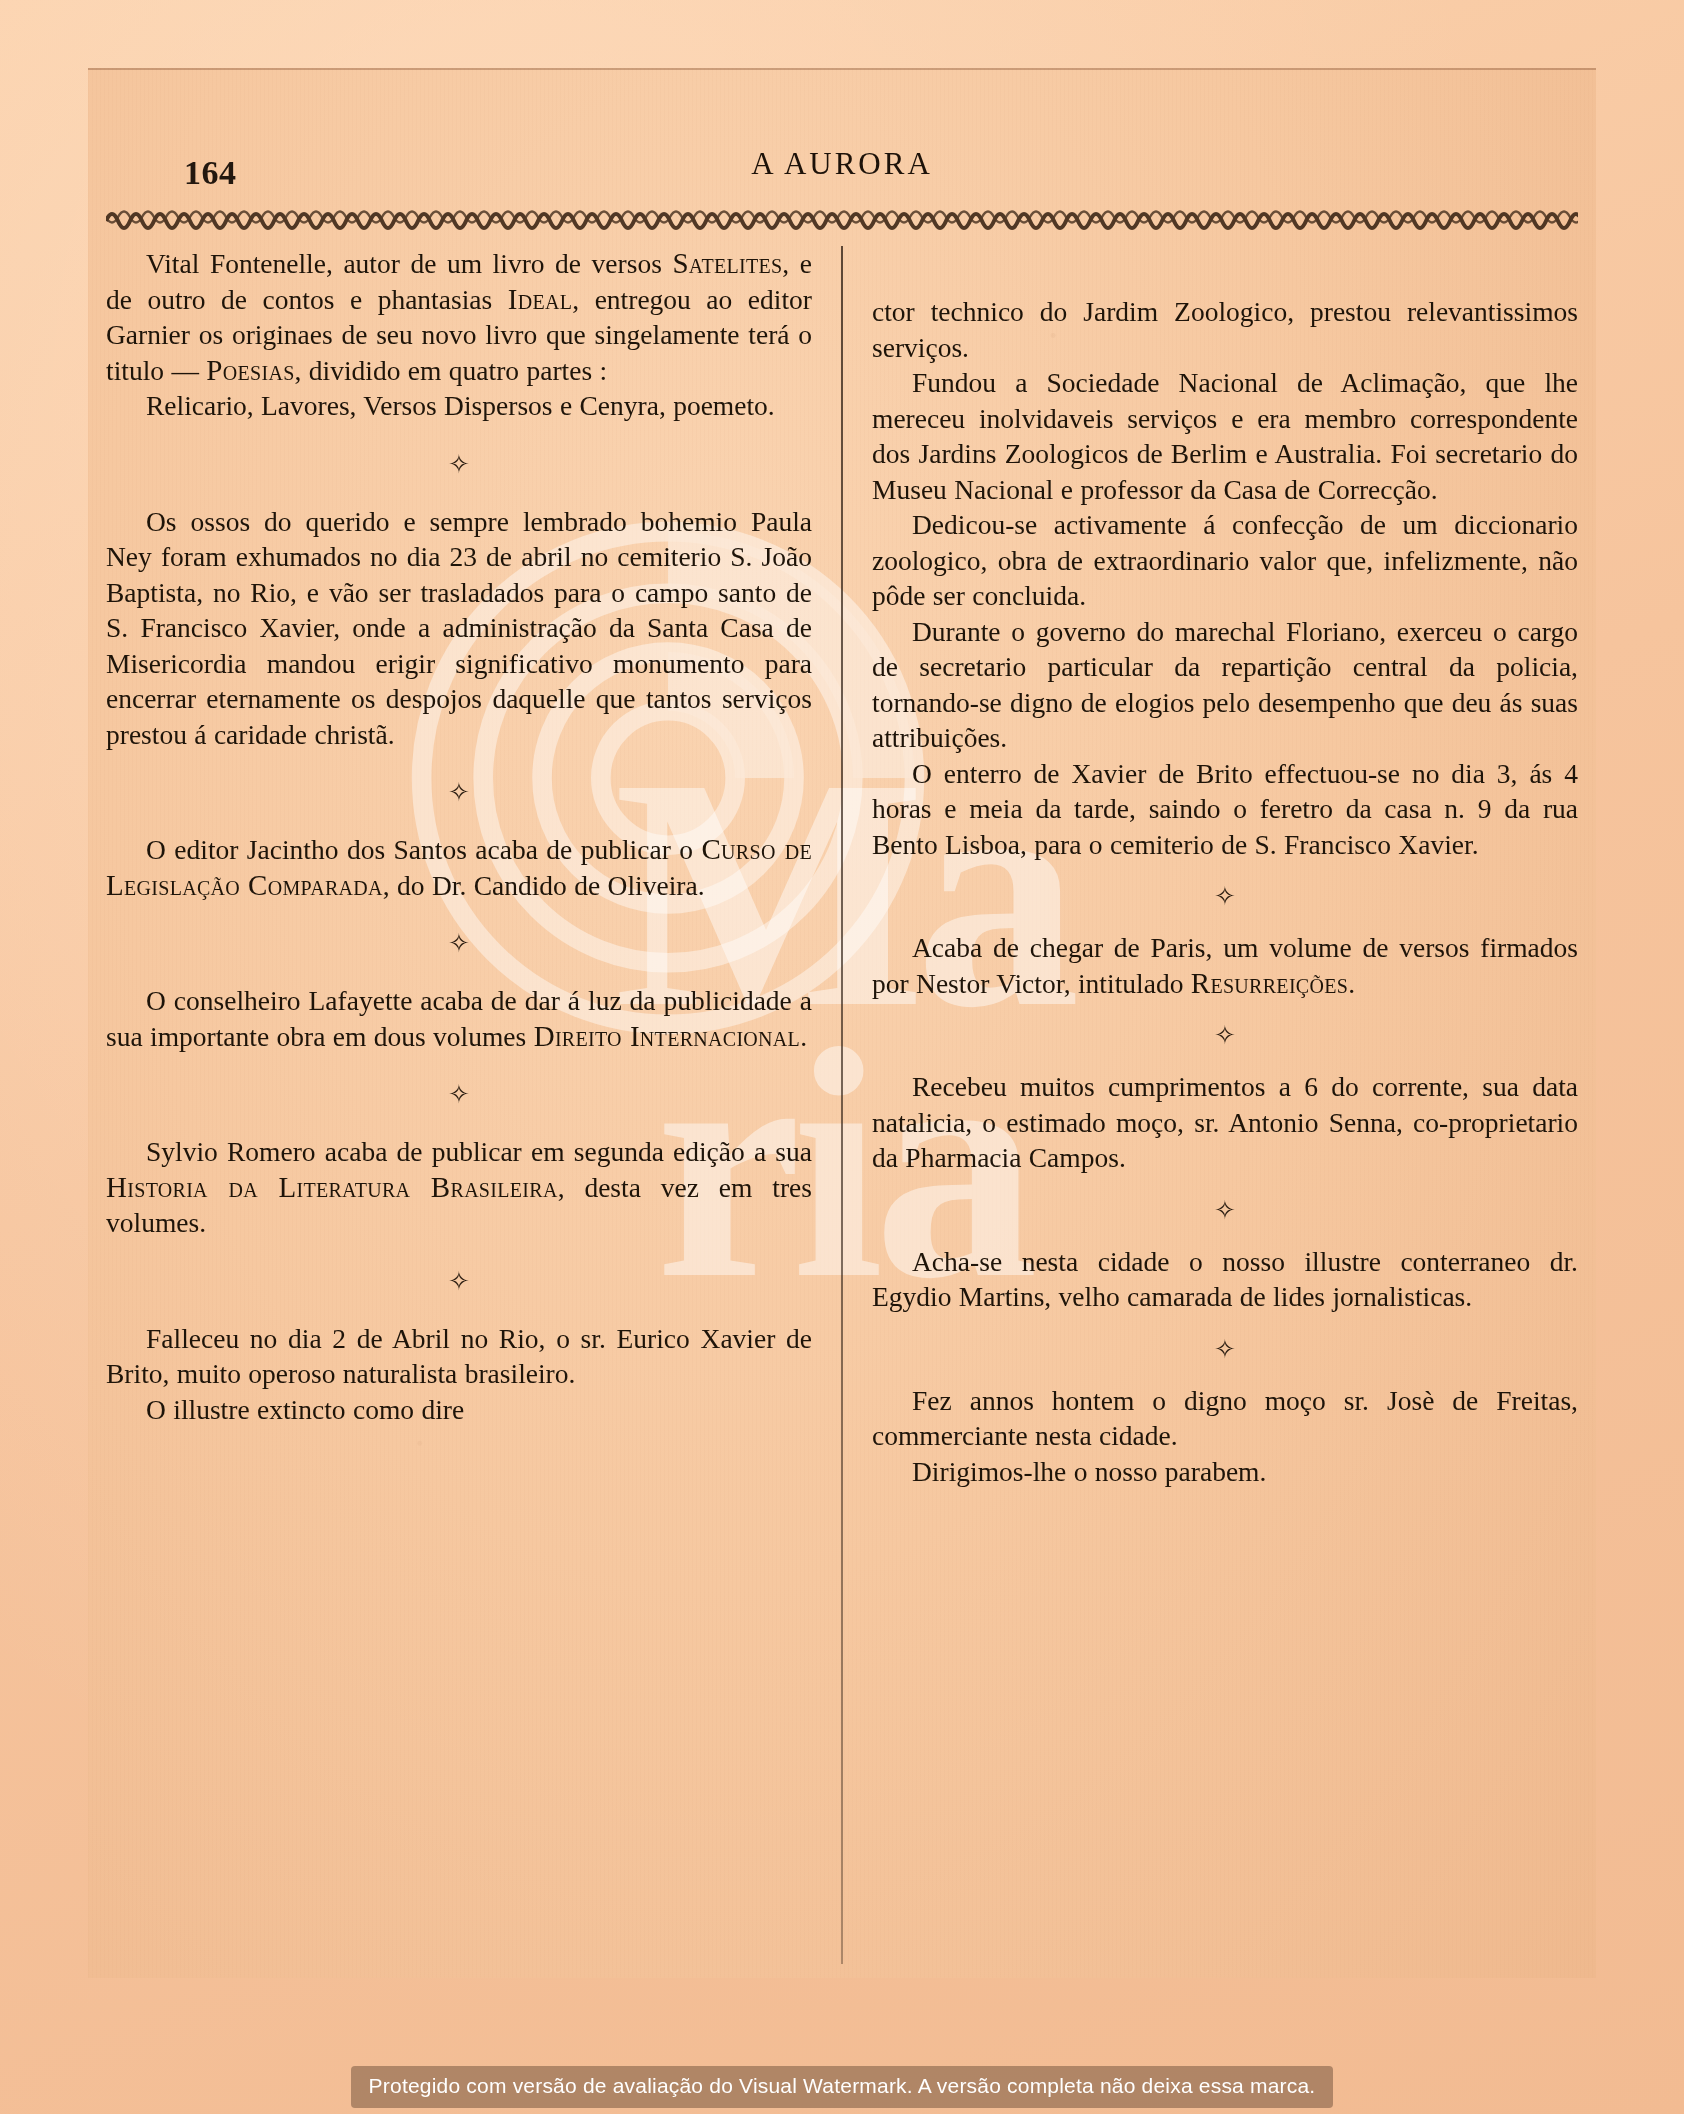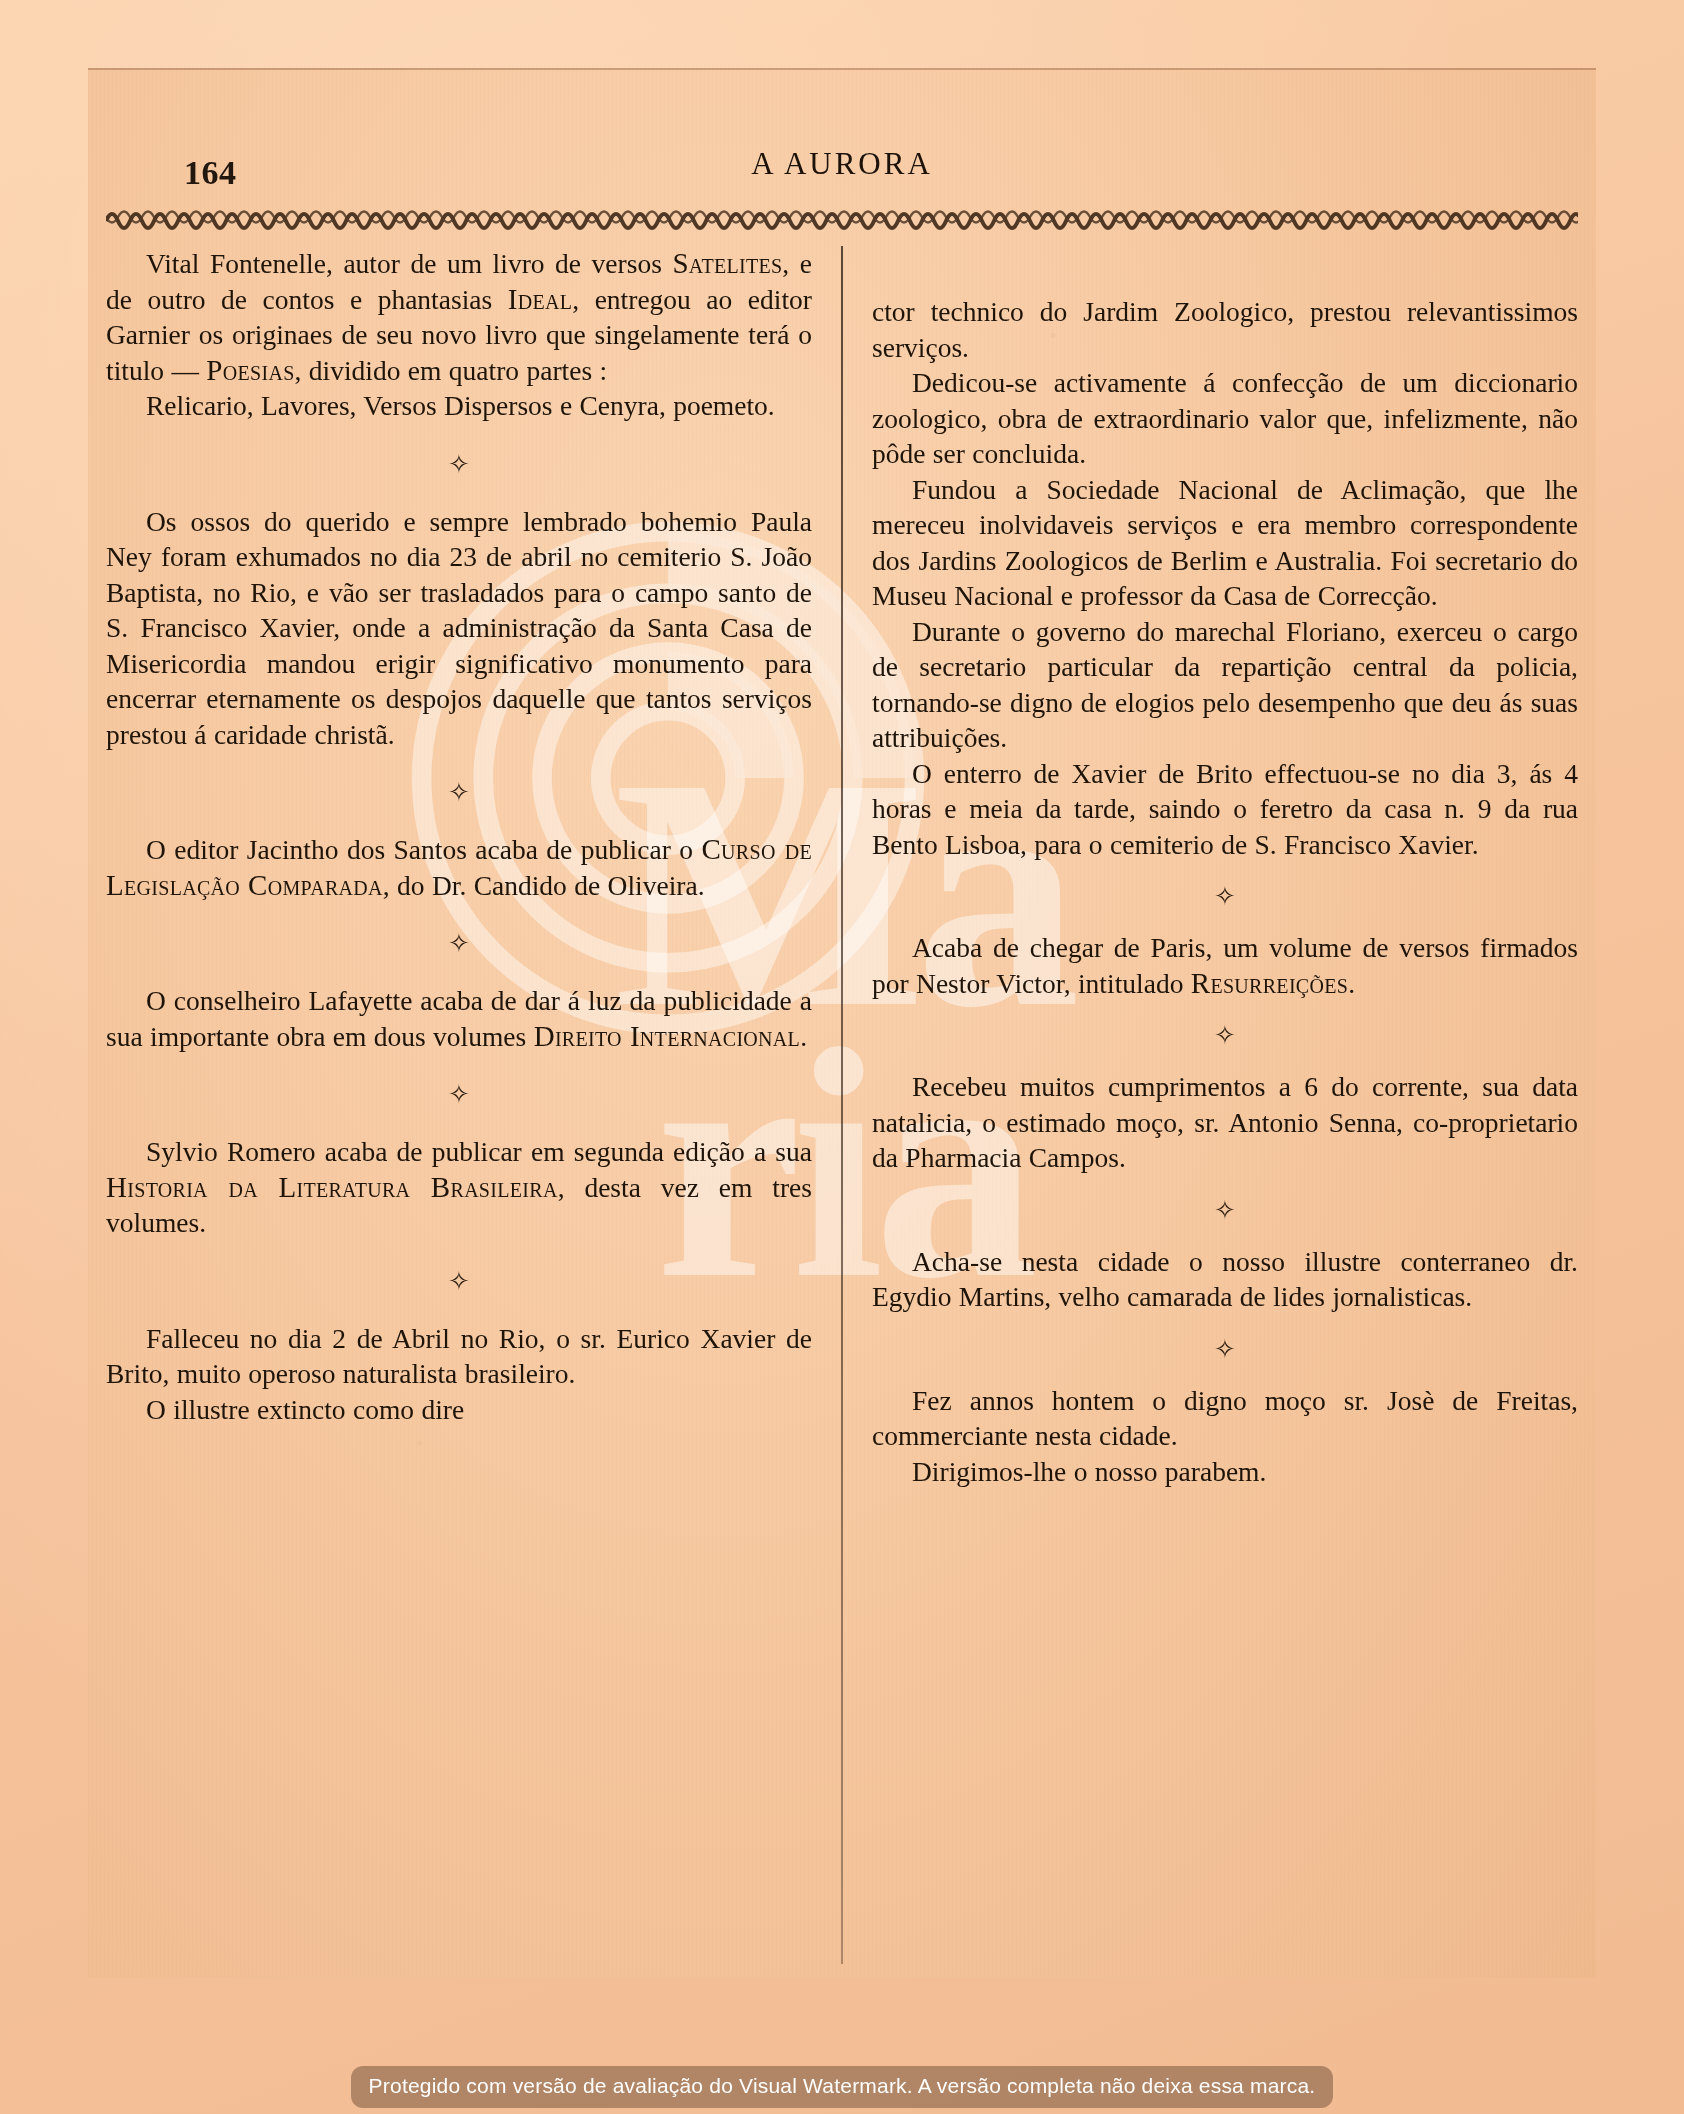--- a/index.html
+++ b/index.html
@@ -186,21 +186,21 @@
     bottom: 6px;
     display: flex;
     justify-content: center;
   }
   .banner {
     background: rgba(150,112,84,0.72);
     color: #ffffff;
     font-size: 21px;
     line-height: 26px;
     padding: 7px 18px 9px 18px;
-    border-radius: 12px;
+    border-radius: 4px;
     font-family: "Liberation Sans", "DejaVu Sans", sans-serif;
     letter-spacing: 0.2px;
     white-space: nowrap;
     text-align: right;
   }
 </style>
 </head>
 <body>
 
 <div class="scan-bg"></div>
@@ -265,22 +265,22 @@
 
       <div class="divider">✧</div>
 
       <p class="para">Falleceu no dia 2 de Abril no Rio, o sr. Eurico Xavier de Brito, muito operoso naturalista brasileiro.</p>
       <p class="para">O illustre extincto como dire</p>
     </div>
 
     <div class="col col-right">
 
       <p class="para cont">ctor technico do Jardim Zoologico, prestou relevantissimos serviços.</p>
+      <p class="para">Fundou a Sociedade Nacional de Aclimação, que lhe mereceu inolvidaveis serviços e era membro correspondente dos Jardins Zoologicos de Berlim e Australia. Foi secretario do Museu Nacional e professor da Casa de Correcção.</p>
       <p class="para">Dedicou-se activamente á confecção de um diccionario zoologico, obra de extraordinario valor que, infelizmente, não pôde ser concluida.</p>
-      <p class="para">Fundou a Sociedade Nacional de Aclimação, que lhe mereceu inolvidaveis serviços e era membro correspondente dos Jardins Zoologicos de Berlim e Australia. Foi secretario do Museu Nacional e professor da Casa de Correcção.</p>
       <p class="para">Durante o governo do marechal Floriano, exerceu o cargo de secretario particular da repartição central da policia, tornando-se digno de elogios pelo desempenho que deu ás suas attribuições.</p>
       <p class="para">O enterro de Xavier de Brito effectuou-se no dia 3, ás 4 horas e meia da tarde, saindo o feretro da casa n. 9 da rua Bento Lisboa, para o cemiterio de S. Francisco Xavier.</p>
 
       <div class="divider tight">✧</div>
 
       <p class="para"><span>Acaba de chegar de Paris, um volume de versos firmados por Nestor Victor, intitulado </span><span class="sc">Resurreições</span><span>.</span></p>
 
       <div class="divider tight">✧</div>
 
       <p class="para">Recebeu muitos cumprimentos a 6 do corrente, sua data natalicia, o estimado moço, sr. Antonio Senna, co-proprietario da Pharmacia Campos.</p>

